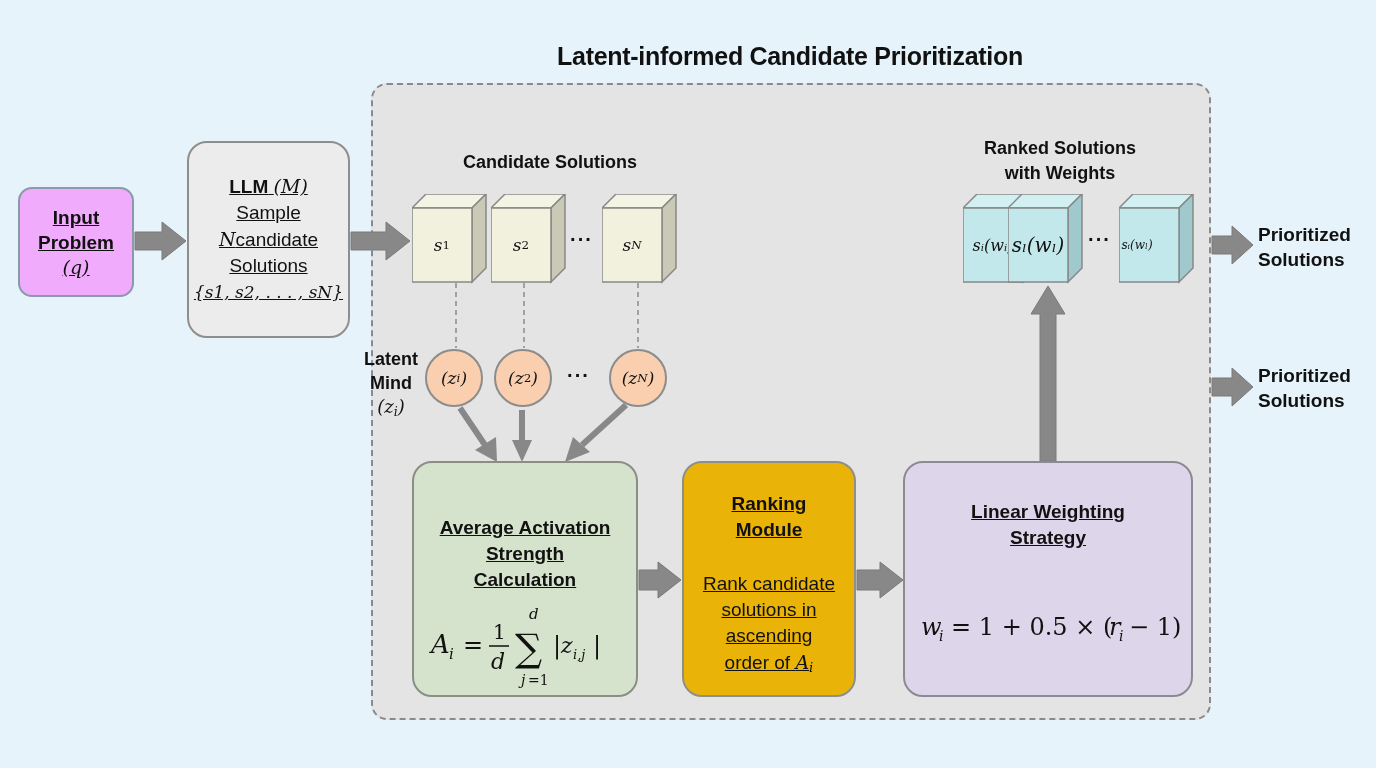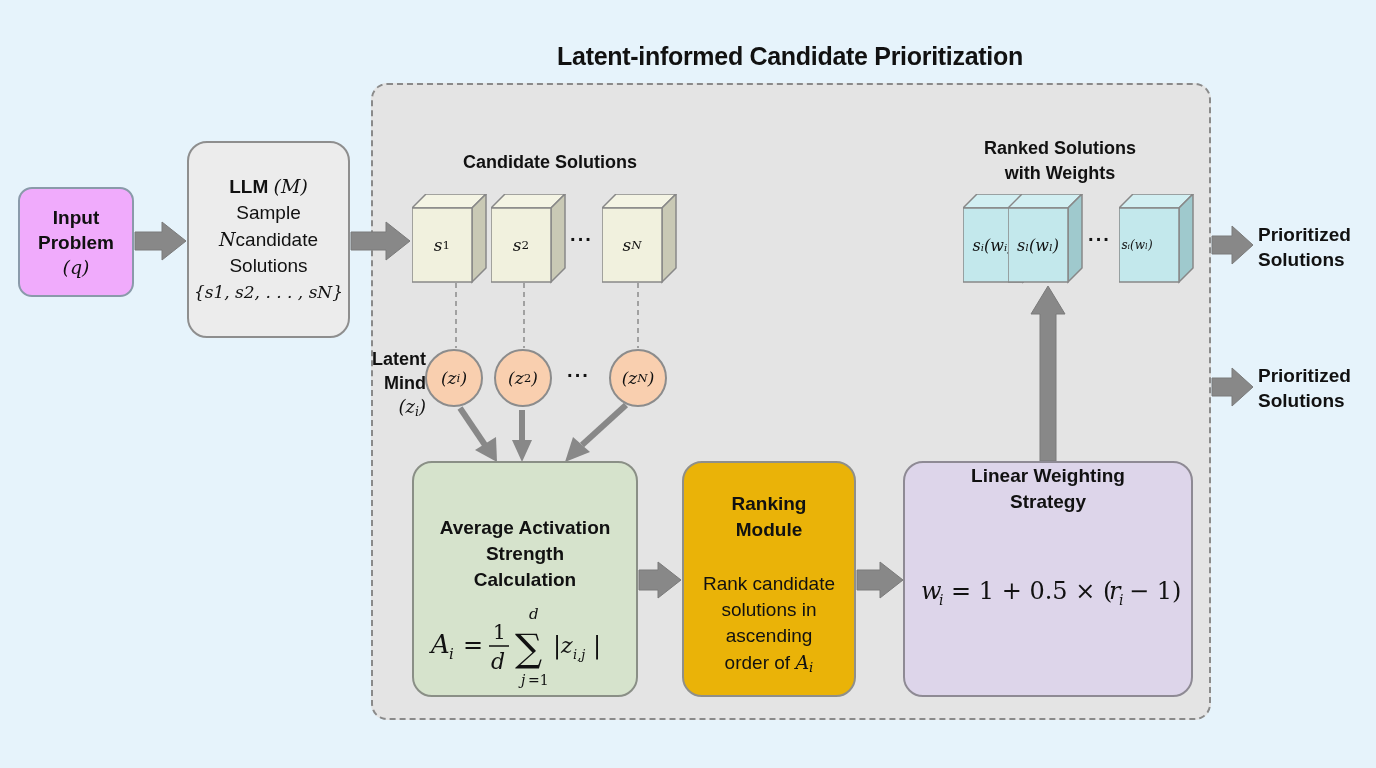--- a/index.html
+++ b/index.html
@@ -23,20 +23,21 @@
     left: 371px; top: 83px; width: 840px; height: 637px;
     background: #e4e4e4;
     border: 2px dashed #8a8a8a; border-radius: 16px;
     box-sizing: border-box;
   }
 
   .box {
     box-sizing: border-box; border: 2px solid #888; border-radius: 20px;
     display: flex; flex-direction: column; align-items: center;
     text-align: center;
+    text-decoration: underline;
   }
   #input-box {
     left: 18px; top: 187px; width: 116px; height: 110px;
     background: #f0abfc; border-color: #8a9aaa; border-radius: 14px;
     justify-content: center; font-size: 19px; font-weight: bold; line-height: 25px;
   }
   #llm-box {
     left: 187px; top: 141px; width: 163px; height: 197px;
     background: #ececec; border-color: #8e8e8e;
     font-size: 19px; line-height: 26px; padding-top: 30px;
@@ -47,21 +48,21 @@
     padding-top: 52px; font-size: 19px; line-height: 26px;
   }
   #rank-box {
     left: 682px; top: 461px; width: 174px; height: 236px;
     background: #eab308; border-color: #8f8f8a;
     padding-top: 28px; font-size: 19px; line-height: 26px;
   }
   #lin-box {
     left: 903px; top: 461px; width: 290px; height: 236px;
     background: #ddd5ea; border-color: #8e8a94;
-    font-size: 19px; line-height: 26px;
+    padding-top: 36px; font-size: 19px; line-height: 26px;
   }
 
   .cube-label { font-size: 18px; font-weight: bold; text-align: center; }
   .cube-text {
     position: absolute; left: 0; top: 14px; width: 72px; height: 70px;
     display: flex; align-items: center; justify-content: center;
     font-family: "DejaVu Serif", serif; font-style: italic; font-size: 17px;
   }
   .cube { position: absolute; width: 90px; height: 90px; }
   .cube svg { position: absolute; left: 0; top: 0; }
@@ -166,21 +167,21 @@
       <polygon points="0,14 14,0 74,0 60,14" fill="#f4f4e4" stroke="#888" stroke-width="1.5"></polygon>
       <polygon points="60,14 74,0 74,74 60,88" fill="#c9c9b5" stroke="#888" stroke-width="1.5"></polygon>
       <rect x="0" y="14" width="60" height="74" fill="#f1f1de" stroke="#888" stroke-width="1.5"></rect>
     </svg>
   <div class="cube-text" style="width:60px;top:14px;height:74px">
       <span>s</span>
       <sub>N</sub>
     </div>
 </div>
 
-<div class="abs bold" style="left:356px;top:347px;width:70px;text-align:right;font-size:18px;line-height:24px">
+<div class="abs bold" style="left:356px;top:347px;width:70px;text-align:center;font-size:18px;line-height:24px">
   <div>Latent</div>
   <div>Mind</div>
   <div class="math" style="font-weight:normal"><span>(z</span><sub>i</sub>)</div>
 </div>
 
 <div class="circle" style="left:425px;top:349px"><span>(z</span><sub>i</sub>)</div>
 <div class="circle" style="left:494px;top:349px"><span>(z</span><sub class="upright">2</sub>)</div>
 <div class="dots" style="left:567px;top:364px">···</div>
 <div class="circle" style="left:609px;top:349px"><span>(z</span><sub>N</sub>)</div>
 
@@ -245,21 +246,21 @@
       <rect x="0" y="14" width="60" height="74" fill="#c3e8ec" stroke="#888" stroke-width="1.5"></rect>
     </svg>
   <div class="cube-text" style="width:60px;top:14px;height:74px;font-size:16px">sᵢ(wᵢ)</div>
 </div>
 <div class="cube" style="left:1008px;top:194px">
   <svg width="90" height="92">
       <polygon points="0,14 14,0 74,0 60,14" fill="#d2eff2" stroke="#888" stroke-width="1.5"></polygon>
       <polygon points="60,14 74,0 74,74 60,88" fill="#9fc9cd" stroke="#888" stroke-width="1.5"></polygon>
       <rect x="0" y="14" width="60" height="74" fill="#c3e8ec" stroke="#888" stroke-width="1.5"></rect>
     </svg>
-  <div class="cube-text" style="width:60px;top:14px;height:74px;font-size:16px">sₗ(wₗ)</div>
+  <div class="cube-text" style="width:60px;top:14px;height:74px;font-size:20px">sₗ(wₗ)</div>
 </div>
 <div class="dots" style="left:1088px;top:228px">···</div>
 <div class="cube" style="left:1119px;top:194px">
   <svg width="90" height="92">
       <polygon points="0,14 14,0 74,0 60,14" fill="#d2eff2" stroke="#888" stroke-width="1.5"></polygon>
       <polygon points="60,14 74,0 74,74 60,88" fill="#9fc9cd" stroke="#888" stroke-width="1.5"></polygon>
       <rect x="0" y="14" width="60" height="74" fill="#c3e8ec" stroke="#888" stroke-width="1.5"></rect>
     </svg>
   <div class="cube-text" style="width:36px;top:14px;height:74px;font-size:12px">sᵢ(wₗ)</div>
 </div>

